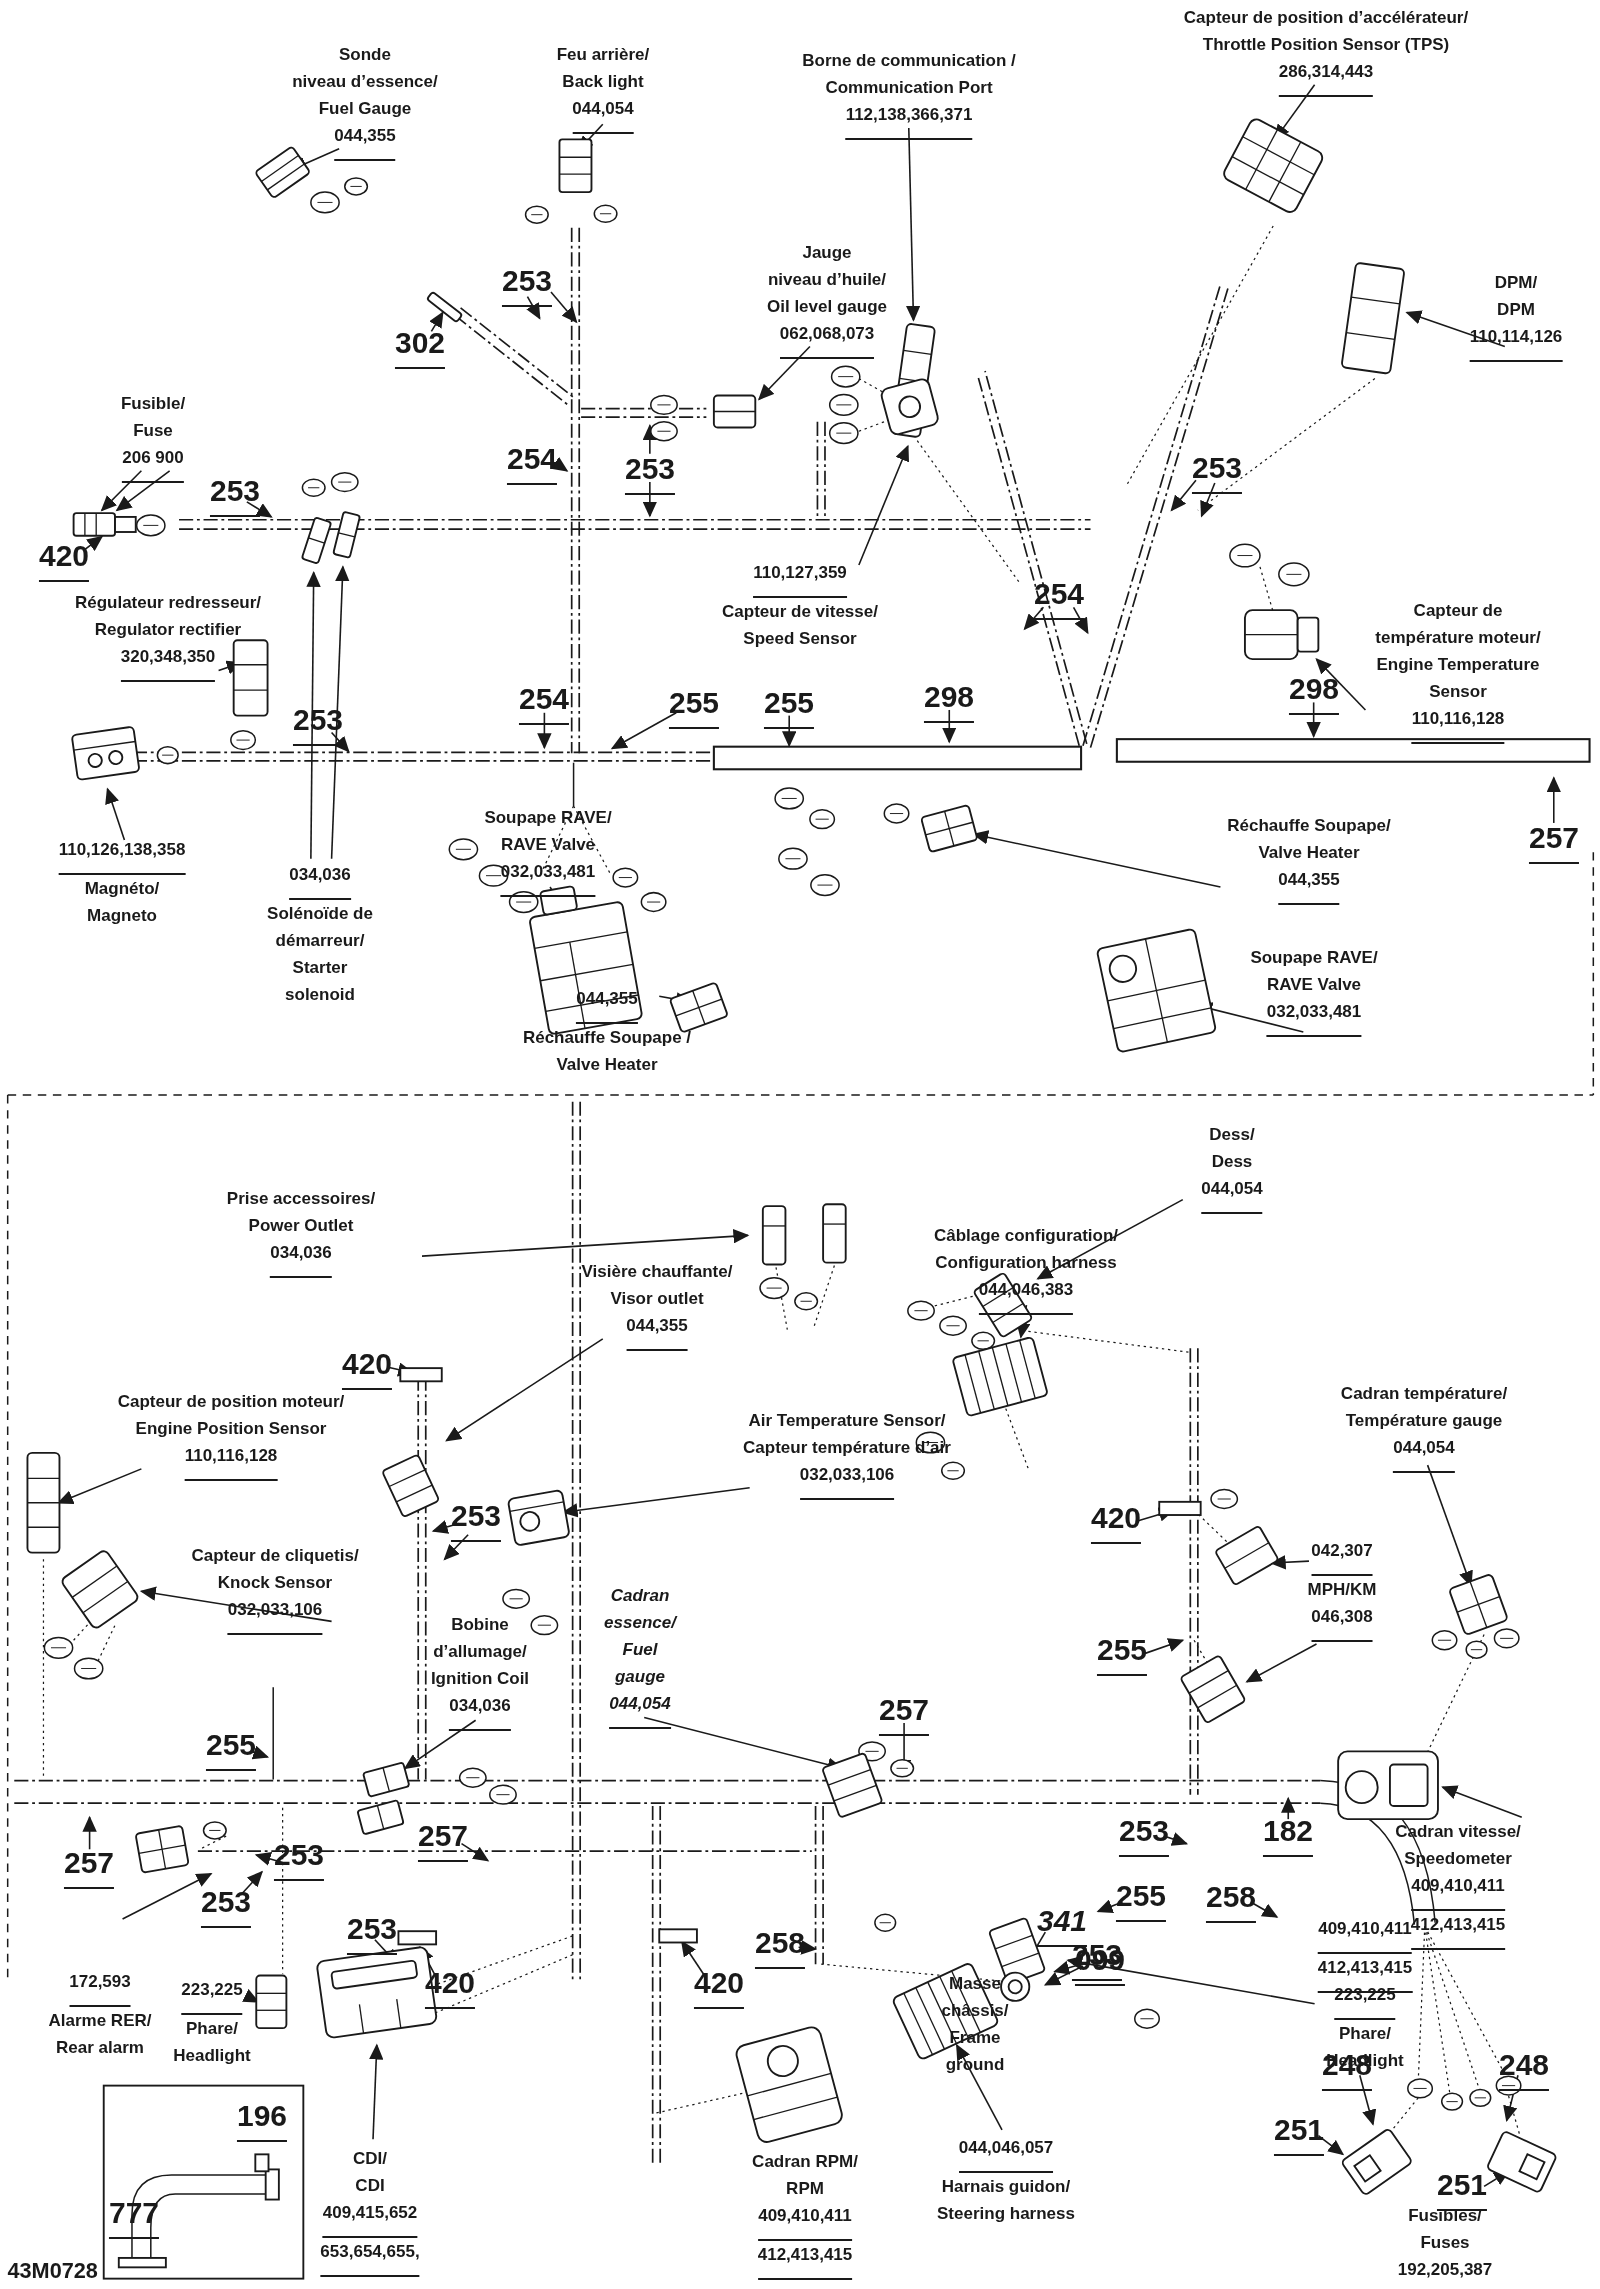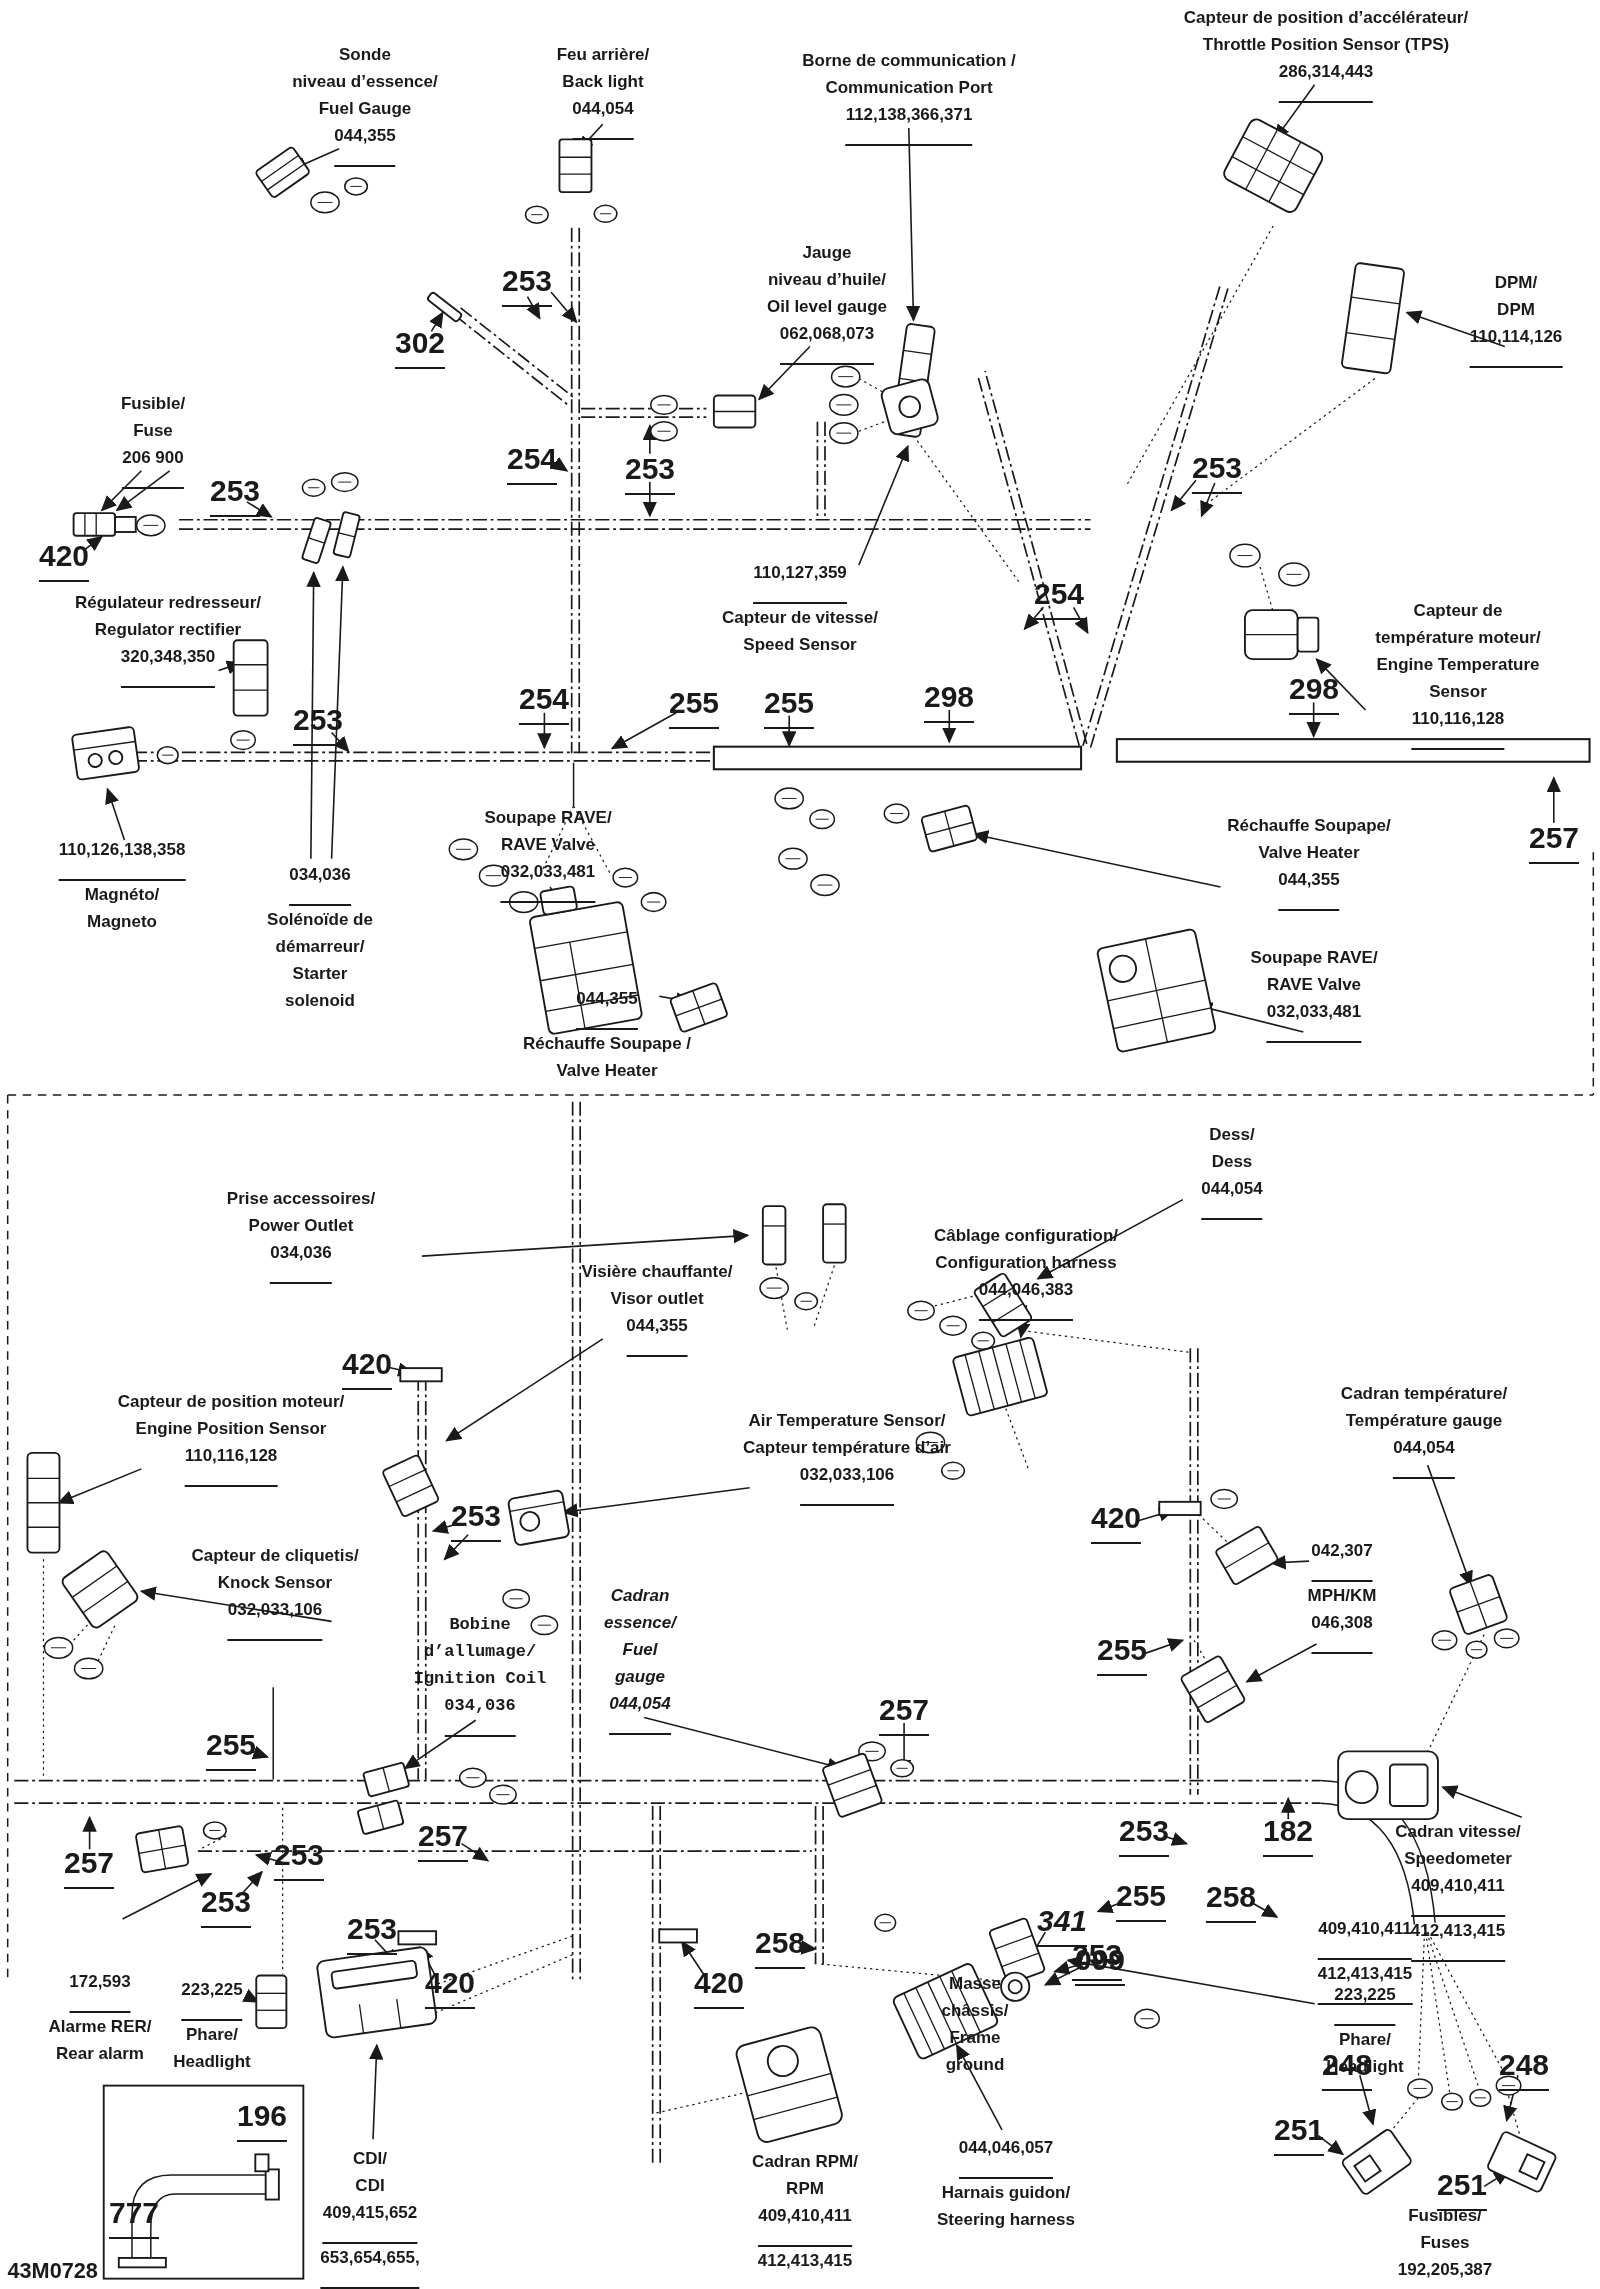--- a/index.html
+++ b/index.html
@@ -2,21 +2,21 @@
 <html style="font-size:15px"><head>
 <meta charset="utf-8">
 <style>
   html,body{margin:0;padding:0;background:#e8e8e8;}
   #stage{position:relative;width:1601px;height:2289px;background:#ffffff;overflow:hidden;
          font-family:"Liberation Sans", sans-serif;color:#1a1a1a;}
   #art{position:absolute;left:0;top:0;}
   .lbl{position:absolute;transform:translateX(-50%);text-align:center;white-space:nowrap;
        font-size:17px;font-weight:700;line-height:27px;}
   .lbl span{display:inline-block;}
-  .lbl .u{border-bottom:2.8px solid #1a1a1a;padding-bottom:16px;}
+  .lbl .u{border-bottom:2.8px solid #1a1a1a;padding-bottom:10px;}
   .ref{position:absolute;transform:translate(-50%,-50%);white-space:nowrap;
        font-size:30px;font-weight:700;}
   .ref span{border-bottom:2.4px solid #1a1a1a;padding-bottom:8px;}
   #footer-code{position:absolute;left:7.5px;top:2258px;font-size:21.7px;font-weight:700;}
   
   .wr{fill:none;stroke:#1a1a1a;stroke-width:1.8;stroke-dasharray:15 4 3 4;}
   .thin{fill:none;stroke:#1a1a1a;stroke-width:1.6;}
   .dot{fill:none;stroke:#1a1a1a;stroke-width:1.3;stroke-dasharray:2.5 4;}
   .bd{fill:none;stroke:#1a1a1a;stroke-width:1.6;stroke-dasharray:9 7;}
   .bar{fill:#ffffff;stroke:#1a1a1a;stroke-width:2.2;}
@@ -774,21 +774,21 @@
       <div class="lbl" style="left: 847px; top: 1407px;">
         <div><span>Air Temperature Sensor/</span></div>
         <div><span>Capteur température d’air</span></div>
         <div><span class="u">032,033,106</span></div>
       </div>
       <div class="lbl" style="left: 275px; top: 1542px;">
         <div><span>Capteur de cliquetis/</span></div>
         <div><span>Knock Sensor</span></div>
         <div><span class="u">032,033,106</span></div>
       </div>
-      <div class="lbl" style="left: 480px; top: 1611px; font-family: Liberation Mono, monospace;">
+      <div class="lbl" style="left: 480px; top: 1611px;">
         <div><span>Bobine</span></div>
         <div><span>d’allumage/</span></div>
         <div><span>Ignition Coil</span></div>
         <div><span class="u">034,036</span></div>
       </div>
       <div class="lbl" style="left: 640px; top: 1582px; font-style: italic;">
         <div><span>Cadran</span></div>
         <div><span>essence/</span></div>
         <div><span>Fuel</span></div>
         <div><span>gauge</span></div>

